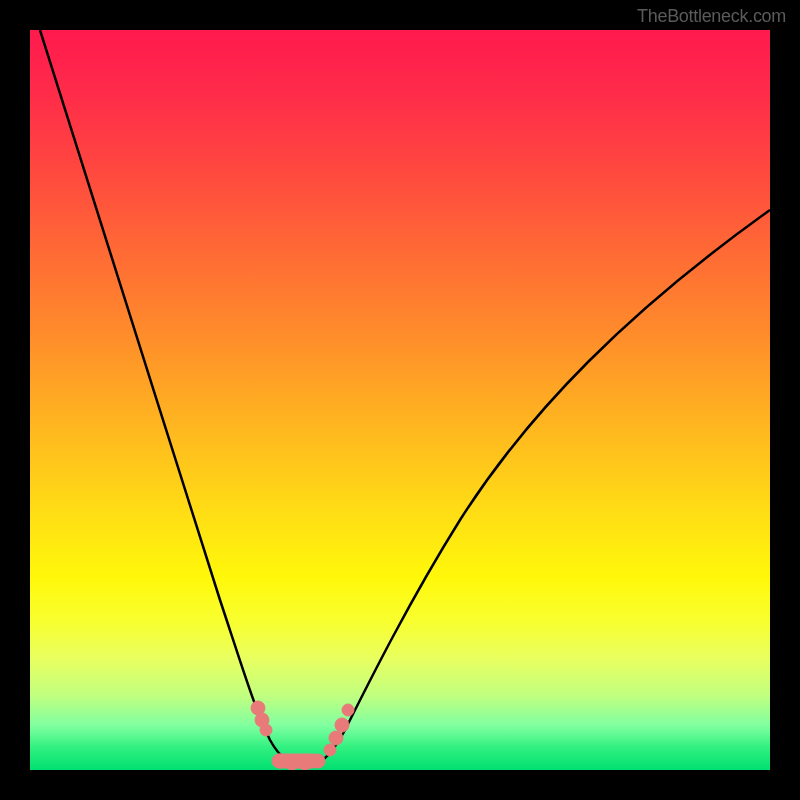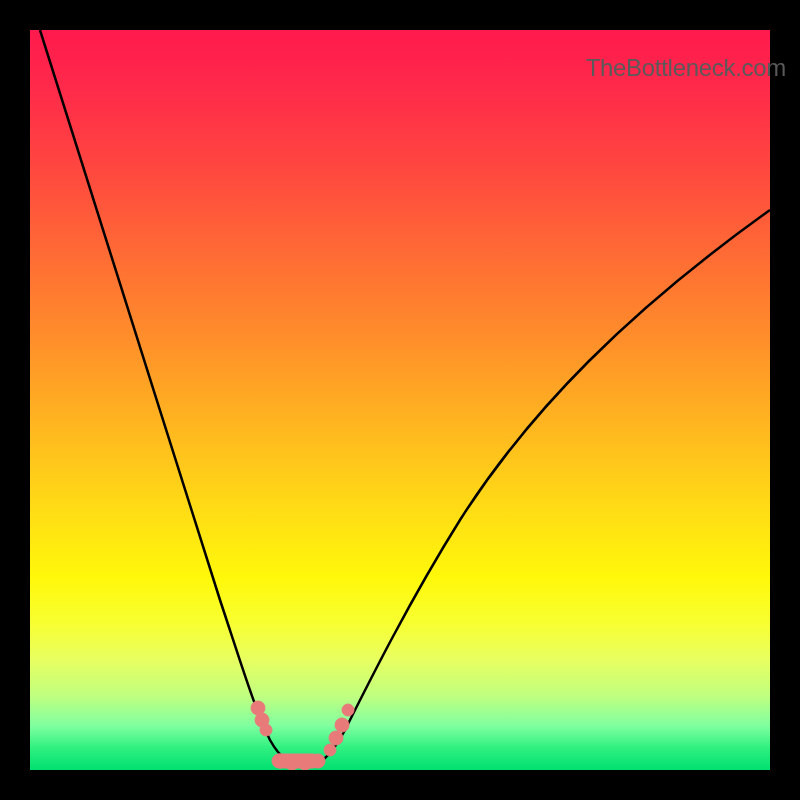--- a/index.html
+++ b/index.html
@@ -32,24 +32,23 @@
       #c0ff80 90%,
       #80ffa0 94%,
       #30f080 97%,
       #00e070 100%);
   }
   .watermark {
     position: absolute;
     top: 6px;
     right: 14px;
     color: #5a5a5a;
-    font-size: 24px;
+    font-size: 18px;
     font-weight: 500;
     letter-spacing: -0.3px;
-    margin-top: 48px;
   }
   svg.curve {
     position: absolute;
     left: 0;
     top: 0;
     width: 740px;
     height: 740px;
   }
 </style>
 </head>

